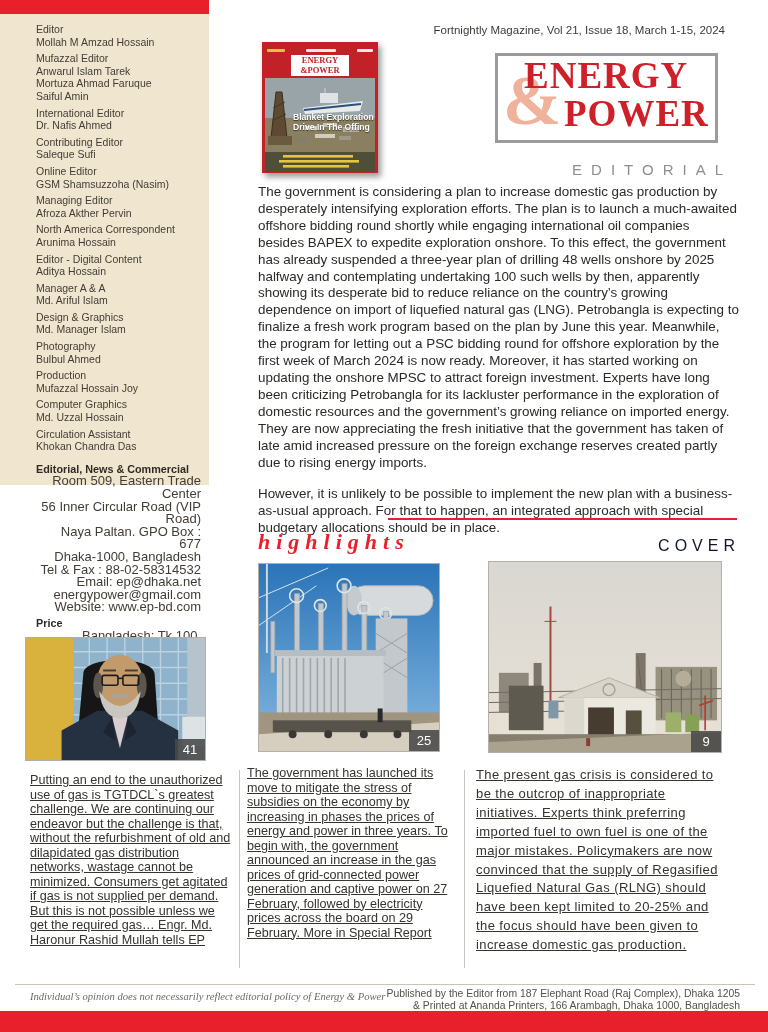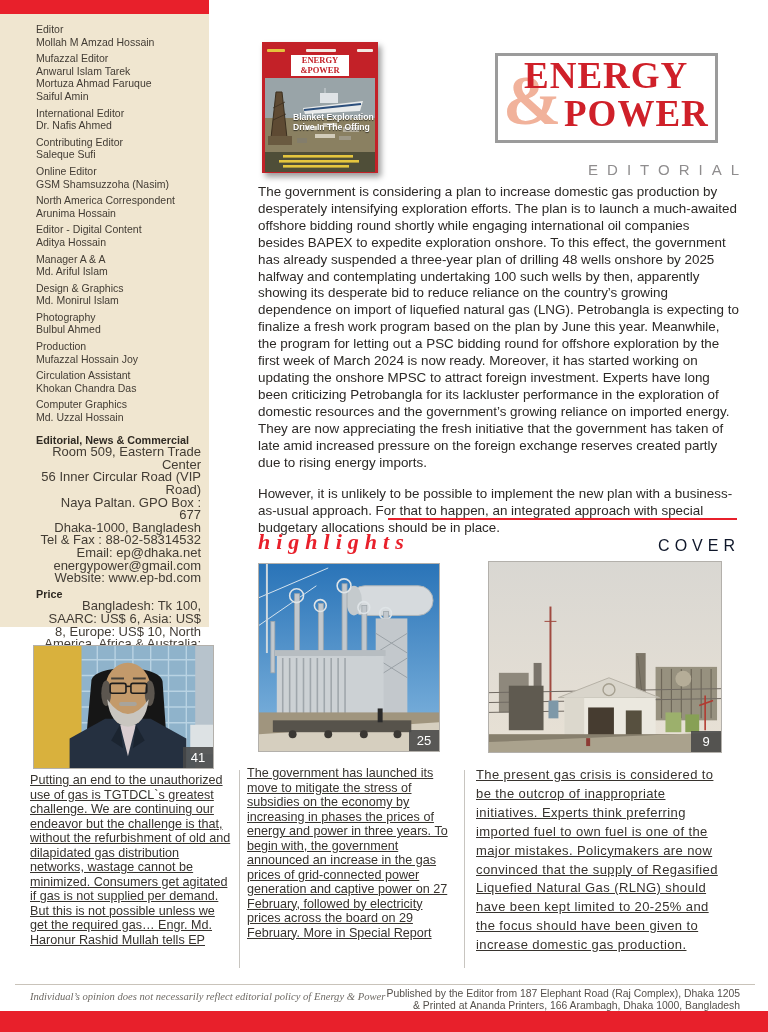--- a/index.html
+++ b/index.html
@@ -4,40 +4,40 @@
 <style>
   html,body{margin:0;padding:0;background:#ffffff;}
   .page{position:relative;width:768px;height:1032px;background:#fff;overflow:hidden;
         font-family:"Liberation Sans",sans-serif;-webkit-font-smoothing:antialiased;}
 
   
   .topbar{position:absolute;left:0;top:0;width:209px;height:14px;background:#e8202b;}
   .bottombar{position:absolute;left:0;top:1011px;width:768px;height:21px;background:#e8202b;}
 
   
-  .sidebar{position:absolute;left:0;top:14px;width:209px;height:613px;background:#f0e6d0;
+  .sidebar{position:absolute;left:0;top:14px;width:209px;height:471px;background:#f0e6d0;
            box-sizing:border-box;padding:9px 8px 0 36px;color:#423c34;}
   .staff{margin-bottom:4px;}
   .staff .role, .staff .names{font-size:10.5px;line-height:12.6px;}
   .names{white-space:pre-line;}
   .block-head{font-size:10.8px;font-weight:bold;line-height:12.6px;color:#2f2a23;}
   .contact{margin-top:10px;}
   .contact-lines,.price-lines{font-size:13px;line-height:12.6px;white-space:pre-line;text-align:right;}
   .price{margin-top:3px;}
 
   
   .issue-line{position:absolute;top:24px;right:43px;font-size:11.5px;color:#3d3b38;}
   .logo-box{position:absolute;left:495px;top:53px;width:217px;height:84px;border:3px solid #9b9b9b;background:#fff;}
   .logo-amp{position:absolute;left:5px;top:10px;font-family:"Liberation Serif",serif;font-weight:bold;
             font-size:70px;line-height:70px;color:#f1b29b;}
   .logo-energy{position:absolute;left:26px;top:1px;font-family:"Liberation Serif",serif;font-weight:bold;
             font-size:37px;line-height:38px;color:#cf2029;letter-spacing:1px;}
   .logo-power{position:absolute;left:66px;top:39px;font-family:"Liberation Serif",serif;font-weight:bold;
             font-size:37px;line-height:38px;color:#cf2029;letter-spacing:1px;}
-  .section-label{position:absolute;top:161px;right:20px;font-size:15px;letter-spacing:9px;color:#8f8d8e;}
+  .section-label{position:absolute;top:161px;right:36px;font-size:15px;letter-spacing:9px;color:#8f8d8e;}
 
   
   .cover-thumb{position:absolute;left:262px;top:42px;width:116px;height:131px;background:#c32128;
                box-shadow:3px 4px 6px rgba(0,0,0,.4);box-sizing:border-box;padding:3px;}
   .cover-topband{height:10px;display:flex;justify-content:space-between;align-items:center;padding:0 2px;}
   .cover-topband i{display:block;height:3px;border-radius:1px;}
   .tb-y{width:18px;background:#e4c23c;}
   .tb-w1{width:30px;background:#f2e9e2;}
   .tb-w2{width:16px;background:#f2e9e2;}
   .cover-logo{width:58px;height:21px;margin:0 auto 2px auto;background:#fff;text-align:center;
@@ -105,69 +105,74 @@
     </div>
     <div class="staff">
       <div class="role">Contributing Editor</div>
       <div class="names">Saleque Sufi</div>
     </div>
     <div class="staff">
       <div class="role">Online Editor</div>
       <div class="names">GSM Shamsuzzoha (Nasim)</div>
     </div>
     <div class="staff">
+      <div class="role">Managing Editor</div>
+      <div class="names">Afroza Akther Pervin</div>
+    </div>
+    <div class="staff">
       <div class="role">North America Correspondent</div>
       <div class="names">Arunima Hossain</div>
     </div>
     <div class="staff">
       <div class="role">Editor - Digital Content</div>
       <div class="names">Aditya Hossain</div>
     </div>
     <div class="staff">
       <div class="role">Manager A &amp; A</div>
       <div class="names">Md. Ariful Islam</div>
     </div>
     <div class="staff">
       <div class="role">Design &amp; Graphics</div>
-      <div class="names">Md. Monirul Islam</div>
+      <div class="names">Md. Manager Islam</div>
     </div>
     <div class="staff">
       <div class="role">Photography</div>
       <div class="names">Bulbul Ahmed</div>
     </div>
     <div class="staff">
       <div class="role">Production</div>
       <div class="names">Mufazzal Hossain Joy</div>
     </div>
     <div class="staff">
+      <div class="role">Computer Graphics</div>
+      <div class="names">Md. Uzzal Hossain</div>
+    </div>
+    <div class="staff">
       <div class="role">Circulation Assistant</div>
       <div class="names">Khokan Chandra Das</div>
-    </div>
-    <div class="staff">
-      <div class="role">Computer Graphics</div>
-      <div class="names">Md. Uzzal Hossain</div>
     </div>
 
     <div class="contact">
       <div class="block-head">Editorial, News &amp; Commercial</div>
       <div class="contact-lines">Room 509, Eastern Trade Center
 56 Inner Circular Road (VIP Road)
 Naya Paltan. GPO Box : 677
 Dhaka-1000, Bangladesh
 Tel &amp; Fax : 88-02-58314532
 Email: ep@dhaka.net
 energypower@gmail.com
 Website: www.ep-bd.com</div>
     </div>
     <div class="price">
       <div class="block-head">Price</div>
       <div class="price-lines">Bangladesh: Tk 100, SAARC: US$ 6, Asia: US$ 8, Europe: US$ 10, North America, Africa &amp; Australia: US$ 14</div>
     </div>
   </aside>
 
+  <div class="issue-line">Fortnightly Magazine, Vol 21, Issue 18, March 1-15, 2024</div>
 
   <div class="cover-thumb">
     <div class="cover-topband">
       <i class="tb-y"></i>
       <i class="tb-w1"></i>
       <i class="tb-w2"></i>
     </div>
     <div class="cover-logo">ENERGY
 &amp;POWER</div>
     <div class="cover-photo">
@@ -212,21 +217,21 @@
 
   <div class="editorial">
     <p>The government is considering a plan to increase domestic gas production by desperately intensifying exploration efforts. The plan is to launch a much-awaited offshore bidding round shortly while engaging international oil companies besides BAPEX to expedite exploration onshore. To this effect, the government has already suspended a three-year plan of drilling 48 wells onshore by 2025 halfway and contemplating undertaking 100 such wells by then, apparently showing its desperate bid to reduce reliance on the country’s growing dependence on import of liquefied natural gas (LNG). Petrobangla is expecting to finalize a fresh work program based on the plan by June this year. Meanwhile, the program for letting out a PSC bidding round for offshore exploration by the first week of March 2024 is now ready. Moreover, it has started working on updating the onshore MPSC to attract foreign investment. Experts have long been criticizing Petrobangla for its lackluster performance in the exploration of domestic resources and the government’s growing reliance on imported energy. They are now appreciating the fresh initiative that the government has taken of late amid increased pressure on the foreign exchange reserves created partly due to rising energy imports.</p>
     <p>However, it is unlikely to be possible to implement the new plan with a business-as-usual approach. For that to happen, an integrated approach with special budgetary allocations should be in place.</p>
   </div>
 
   <div class="red-rule"></div>
   <div class="highlights-label">highlights</div>
   <div class="cover-label">COVER</div>
 
-  <figure class="fig fig-portrait" style="margin:8px">
+  <figure class="fig fig-portrait" style="margin:0">
     <svg viewBox="0 0 181 124" preserveAspectRatio="none">
       <rect width="181" height="124" fill="#8fb3cb"></rect>
       <g stroke="#b9d3e3" stroke-width="1.4">
         <line x1="64" y1="0" x2="64" y2="124"></line>
           <line x1="82" y1="0" x2="82" y2="124"></line>
         <line x1="100" y1="0" x2="100" y2="124"></line>
           <line x1="118" y1="0" x2="118" y2="124"></line>
         <line x1="136" y1="0" x2="136" y2="124"></line>
           <line x1="154" y1="0" x2="154" y2="124"></line>
         <line x1="48" y1="14" x2="181" y2="14"></line>

